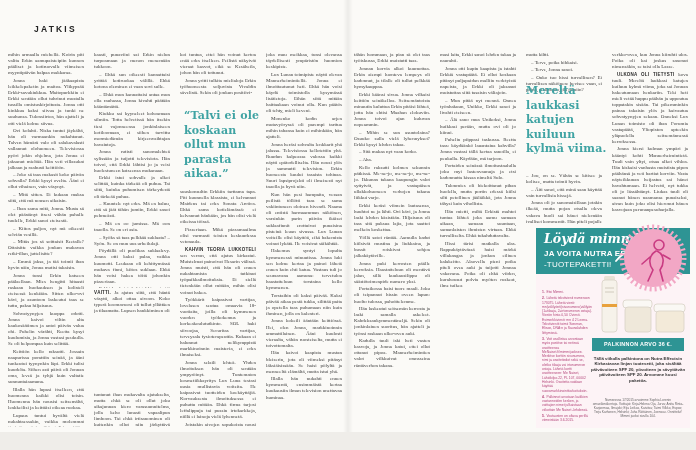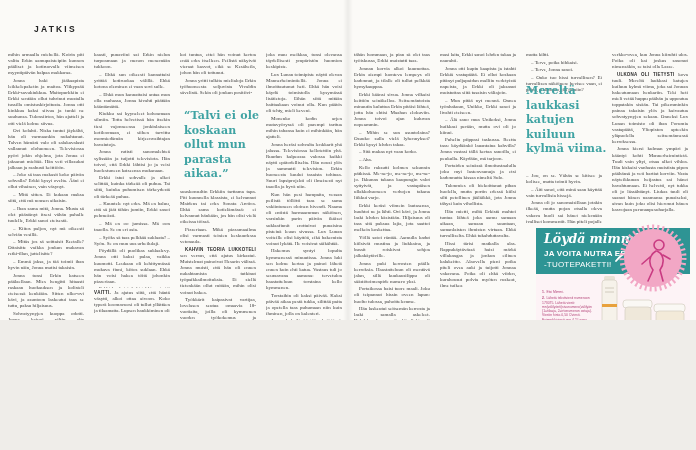--- a/index.html
+++ b/index.html
@@ -1,17 +1,17 @@
 <!DOCTYPE html>
 <html><head>
 <meta charset="utf-8">
 <style>
   html,body{margin:0;padding:0;}
   body{width:696px;height:450px;background:#efede9;font-family:"Liberation Serif",serif;}
-  .spread{position:relative;width:696px;height:320px;background:#fbfaf7;overflow:hidden;}
+  .spread{position:relative;width:696px;height:432px;background:#fbfaf7;overflow:hidden;}
   .gutter{position:absolute;left:343px;top:0;width:10px;height:450px;
     background:linear-gradient(90deg,rgba(0,0,0,0) 0%,rgba(0,0,0,0.06) 50%,rgba(0,0,0,0) 100%);}
   .kicker{position:absolute;left:34px;top:24px;font-family:"Liberation Sans",sans-serif;
     font-weight:bold;font-size:8.5px;letter-spacing:2.2px;color:#222;}
   .col{position:absolute;overflow:hidden;font-size:5px;line-height:6.1px;color:#3c3c3c;
     text-align:justify;}
   .col p{margin:0 0 1.5px 0;}
   .col p + p{text-indent:5px;}
   .lead{font-family:"Liberation Sans",sans-serif;font-weight:bold;font-size:4.5px;
     letter-spacing:0.2px;color:#2b2b2b;}

